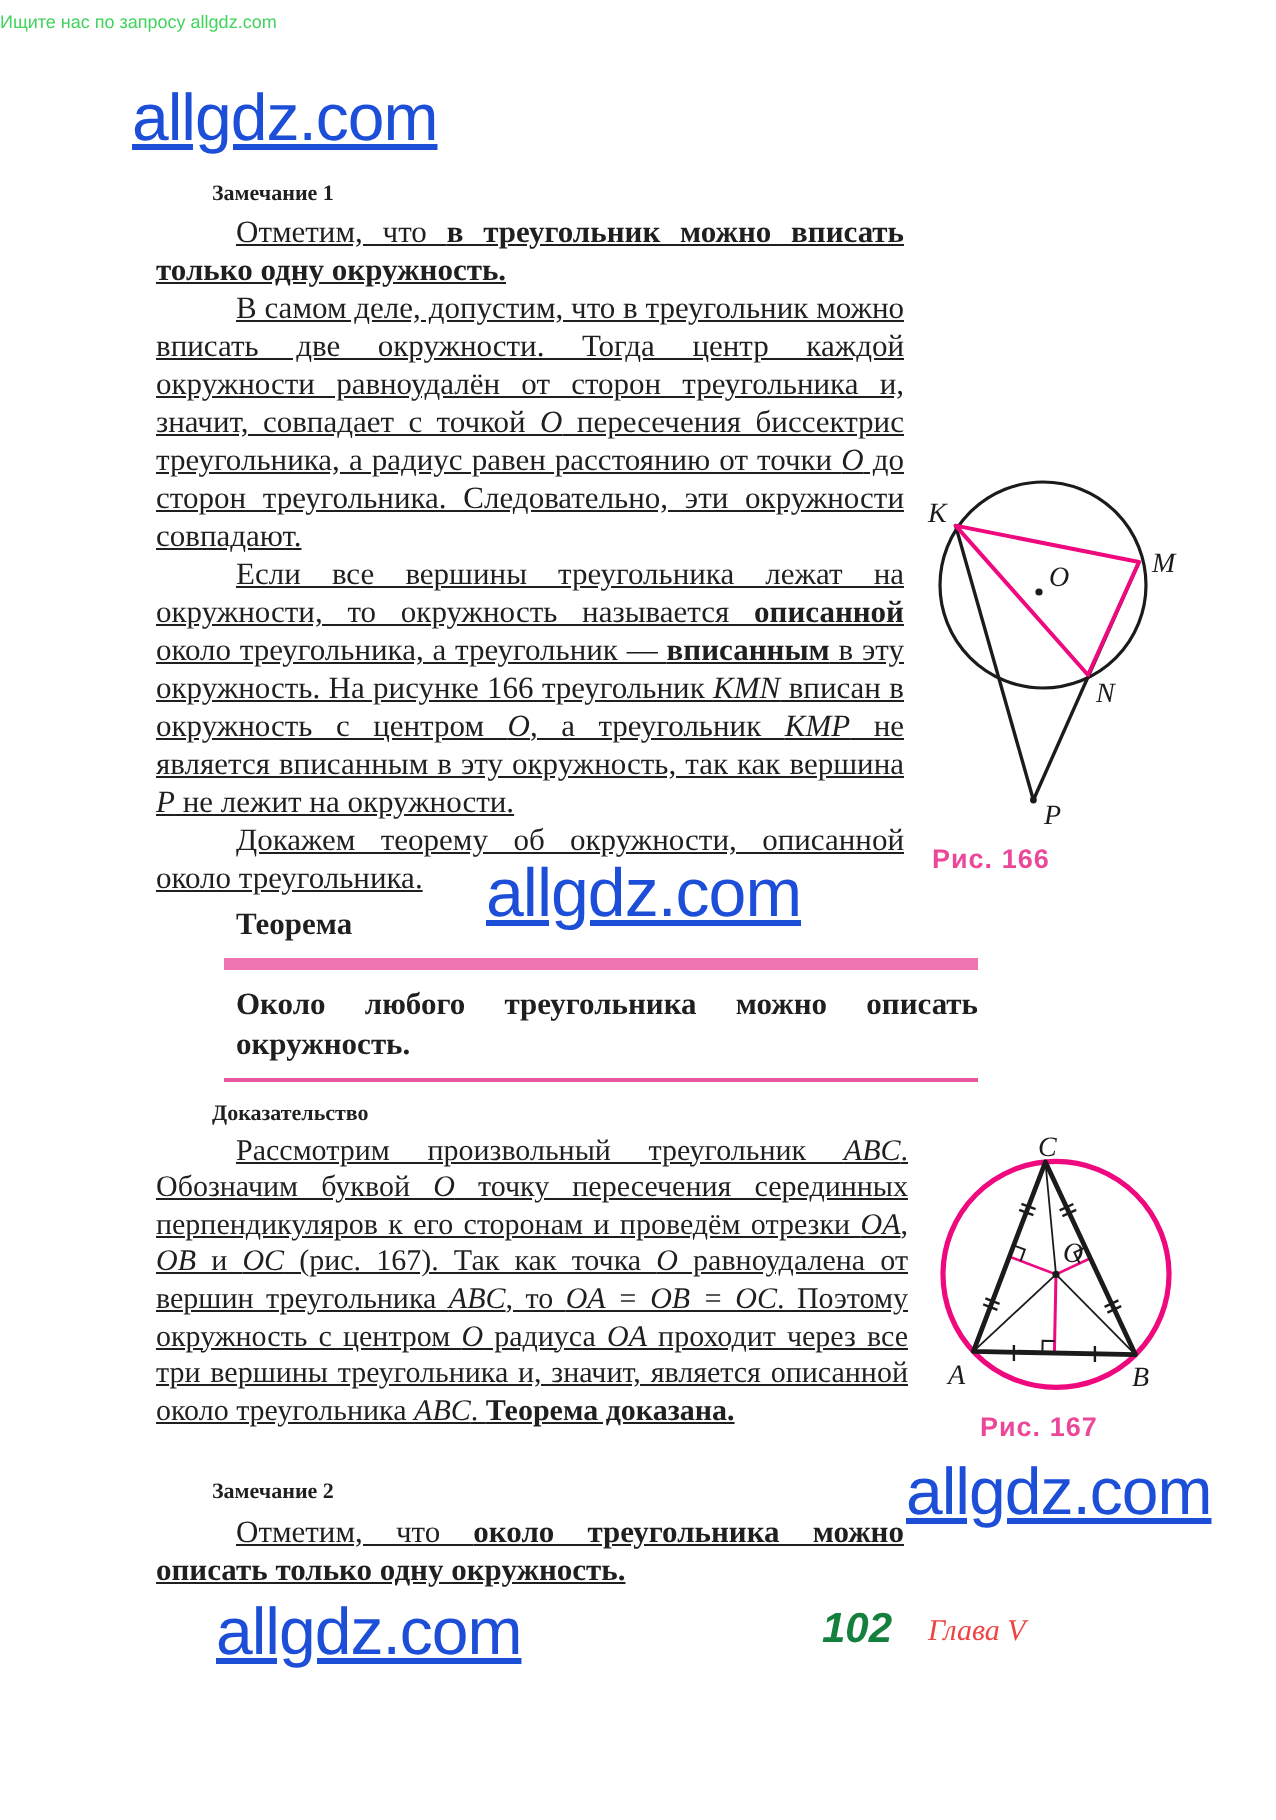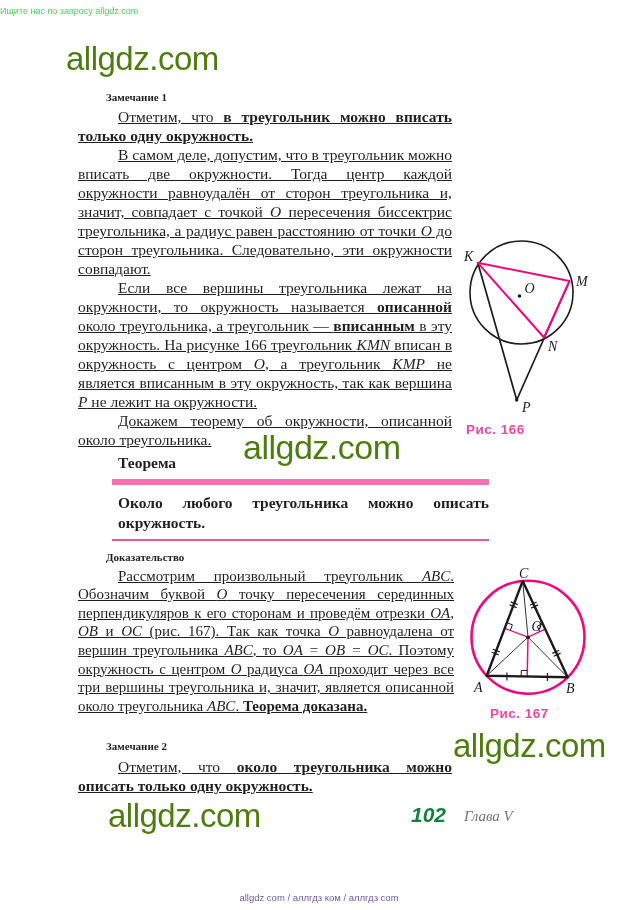--- a/index.html
+++ b/index.html
@@ -2,22 +2,22 @@
 <html><head>
 <meta charset="utf-8">
 <style>
   html,body{margin:0;padding:0;background:#fff;}
   .page{position:relative;width:638px;height:910px;background:#ffffff;overflow:hidden;
         font-family:"Liberation Serif",serif;color:#1f1f1f;}
 
   .top-banner{position:absolute;top:6px;left:0;right:0;text-align:left;
         font-family:"Liberation Sans",sans-serif;font-size:9px;color:#41d45c;}
 
-  .wm{position:absolute;font-family:"Liberation Sans",sans-serif;color:#4d7c0f;
-      letter-spacing:-0.5px;white-space:nowrap;}
+  .wm{position:absolute;font-family:"Liberation Sans",sans-serif;color:#1d4ed8;
+      letter-spacing:-0.5px;white-space:nowrap;text-decoration:underline;}
   .wm-top{left:66px;top:40px;font-size:33px;}
   .wm-mid{left:243px;top:428px;font-size:34px;}
   .wm-right{left:453px;top:727px;font-size:33px;}
   .wm-bottom{left:108px;top:797px;font-size:33px;}
 
   .textcol{position:absolute;left:78px;top:88px;width:374px;
            font-size:15.5px;line-height:19px;text-align:justify;}
   .subhead{font-weight:bold;margin:0 0 0 28px;font-size:11px;}
   .para{margin:0;text-indent:40px;text-decoration:underline;}
   .b{font-weight:bold;}
@@ -38,21 +38,21 @@
   .fig-166{left:448px;top:218px;}
   .fig-167{left:462px;top:566px;}
   .fig-caption{position:absolute;font-family:"Liberation Sans",sans-serif;font-weight:bold;
            font-size:13.5px;color:#ec4899;letter-spacing:0.5px;text-align:center;}
   .cap-166{left:466px;top:422px;}
   .cap-167{left:466px;top:706px;margin-left:24px;}
   .fig-label{font-family:"Liberation Serif",serif;font-style:italic;font-size:14px;fill:#1b1b1b;}
 
   .page-num{position:absolute;left:411px;top:803px;font-family:"Liberation Sans",sans-serif;
            font-weight:bold;font-style:italic;font-size:21px;color:#15803d;}
-  .chapter{position:absolute;left:464px;top:808px;font-style:italic;font-size:15px;color:#737373;}
+  .chapter{position:absolute;left:464px;top:808px;font-style:italic;font-size:15px;color:#ef4444;}
 
   .bottom-links{position:absolute;bottom:7px;left:0;right:0;text-align:center;
            font-family:"Liberation Sans",sans-serif;font-size:9.5px;color:#685a9e;}
 </style>
 </head>
 <body>
 
 <div class="page">
 
   <div class="top-banner">Ищите нас по запросу allgdz.com</div>
@@ -134,15 +134,14 @@
       <text class="fig-label" x="12" y="126">A</text>
       <text class="fig-label" x="104" y="127">B</text>
       <text class="fig-label" x="69.5" y="65">O</text>
     </svg>
   </div>
   <div class="fig-caption cap-167">Рис. 167</div>
 
   <div class="page-num">102</div>
   <div class="chapter">Глава V</div>
 
-  <div class="bottom-links">allgdz com / аллгдз ком / аллгдз com</div>
 
 </div>
 
 </body></html>

